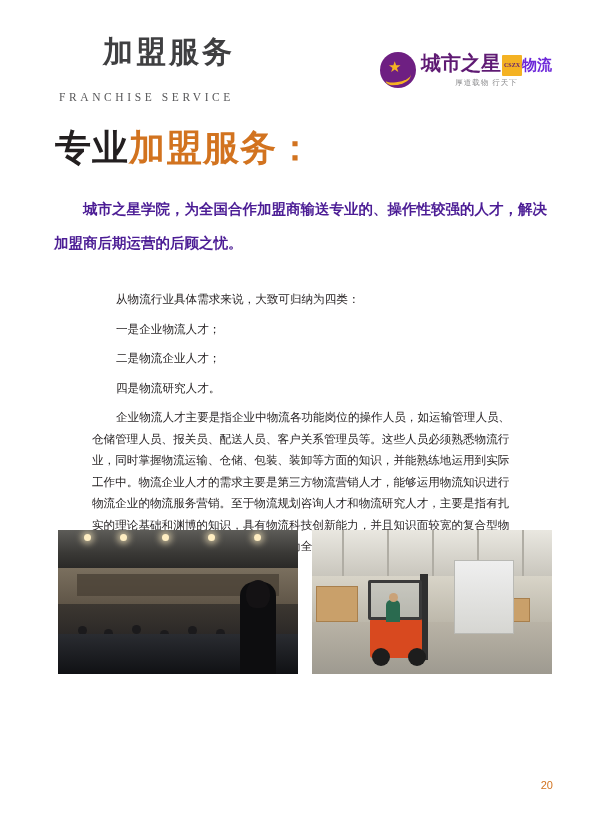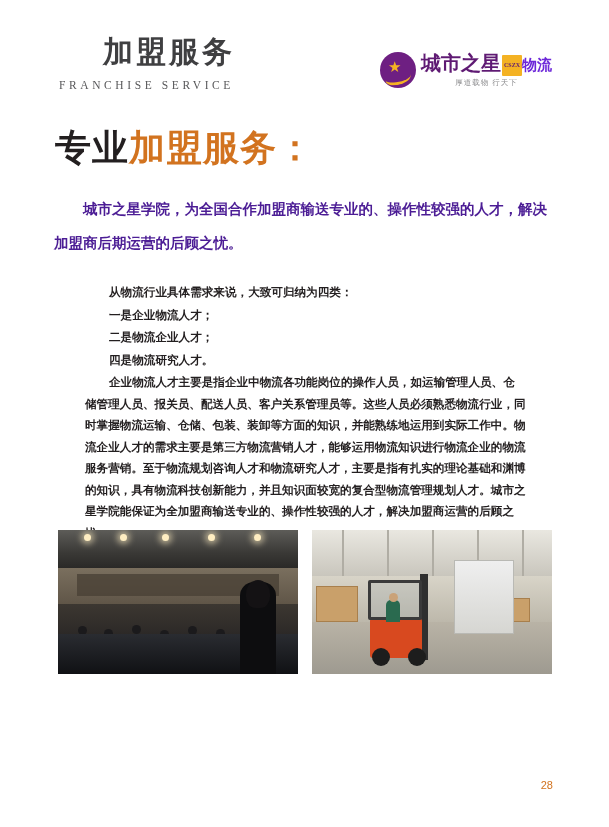--- a/index.html
+++ b/index.html
@@ -41,21 +41,21 @@
     color: #3f3f41;
     letter-spacing: 3px;
     line-height: 36px;
     text-align: center;
   }
   .header-en {
     font-family: "Liberation Serif", serif;
     font-size: 11.5px;
     color: #58585a;
     letter-spacing: 3.6px;
-    margin-top: 8px;
+    margin-top: 20px;
     line-height: 14px;
   }
   
   .logo {
     position: absolute;
     right: 57px;
     top: 14px;
     height: 44px;
     display: flex;
     align-items: center;
@@ -151,21 +151,21 @@
   .body-text {
     position: absolute;
     left: 84px;
     top: 280px;
     width: 443px;
     font-family: "Liberation Sans", sans-serif;
     font-size: 11.6px;
     color: #231f20;
     line-height: 21.5px;
   }
-  .body-text p { margin: 1px; font-weight: bold; }
+  .body-text p { margin: 8px; }
   .body-text p.indent { text-indent: 24px; }
   .body-text p.sub { text-indent: 24px; }
   
   .photo-row {
     position: absolute;
     left: 58px;
     top: 530px;
     width: 494px;
     height: 144px;
     display: flex;
@@ -359,15 +359,15 @@
       <div class="forklift-body"></div>
       <div class="forklift-cage"></div>
       <div class="driver"></div>
       <div class="driver-head"></div>
       <div class="wheel" style="left:60px;"></div>
       <div class="wheel" style="left:96px;"></div>
     </div>
 
   </div>
 
-  <div class="page-number">28</div>
+  <div class="page-number">20</div>
 
 </div>
 
 </body></html>

